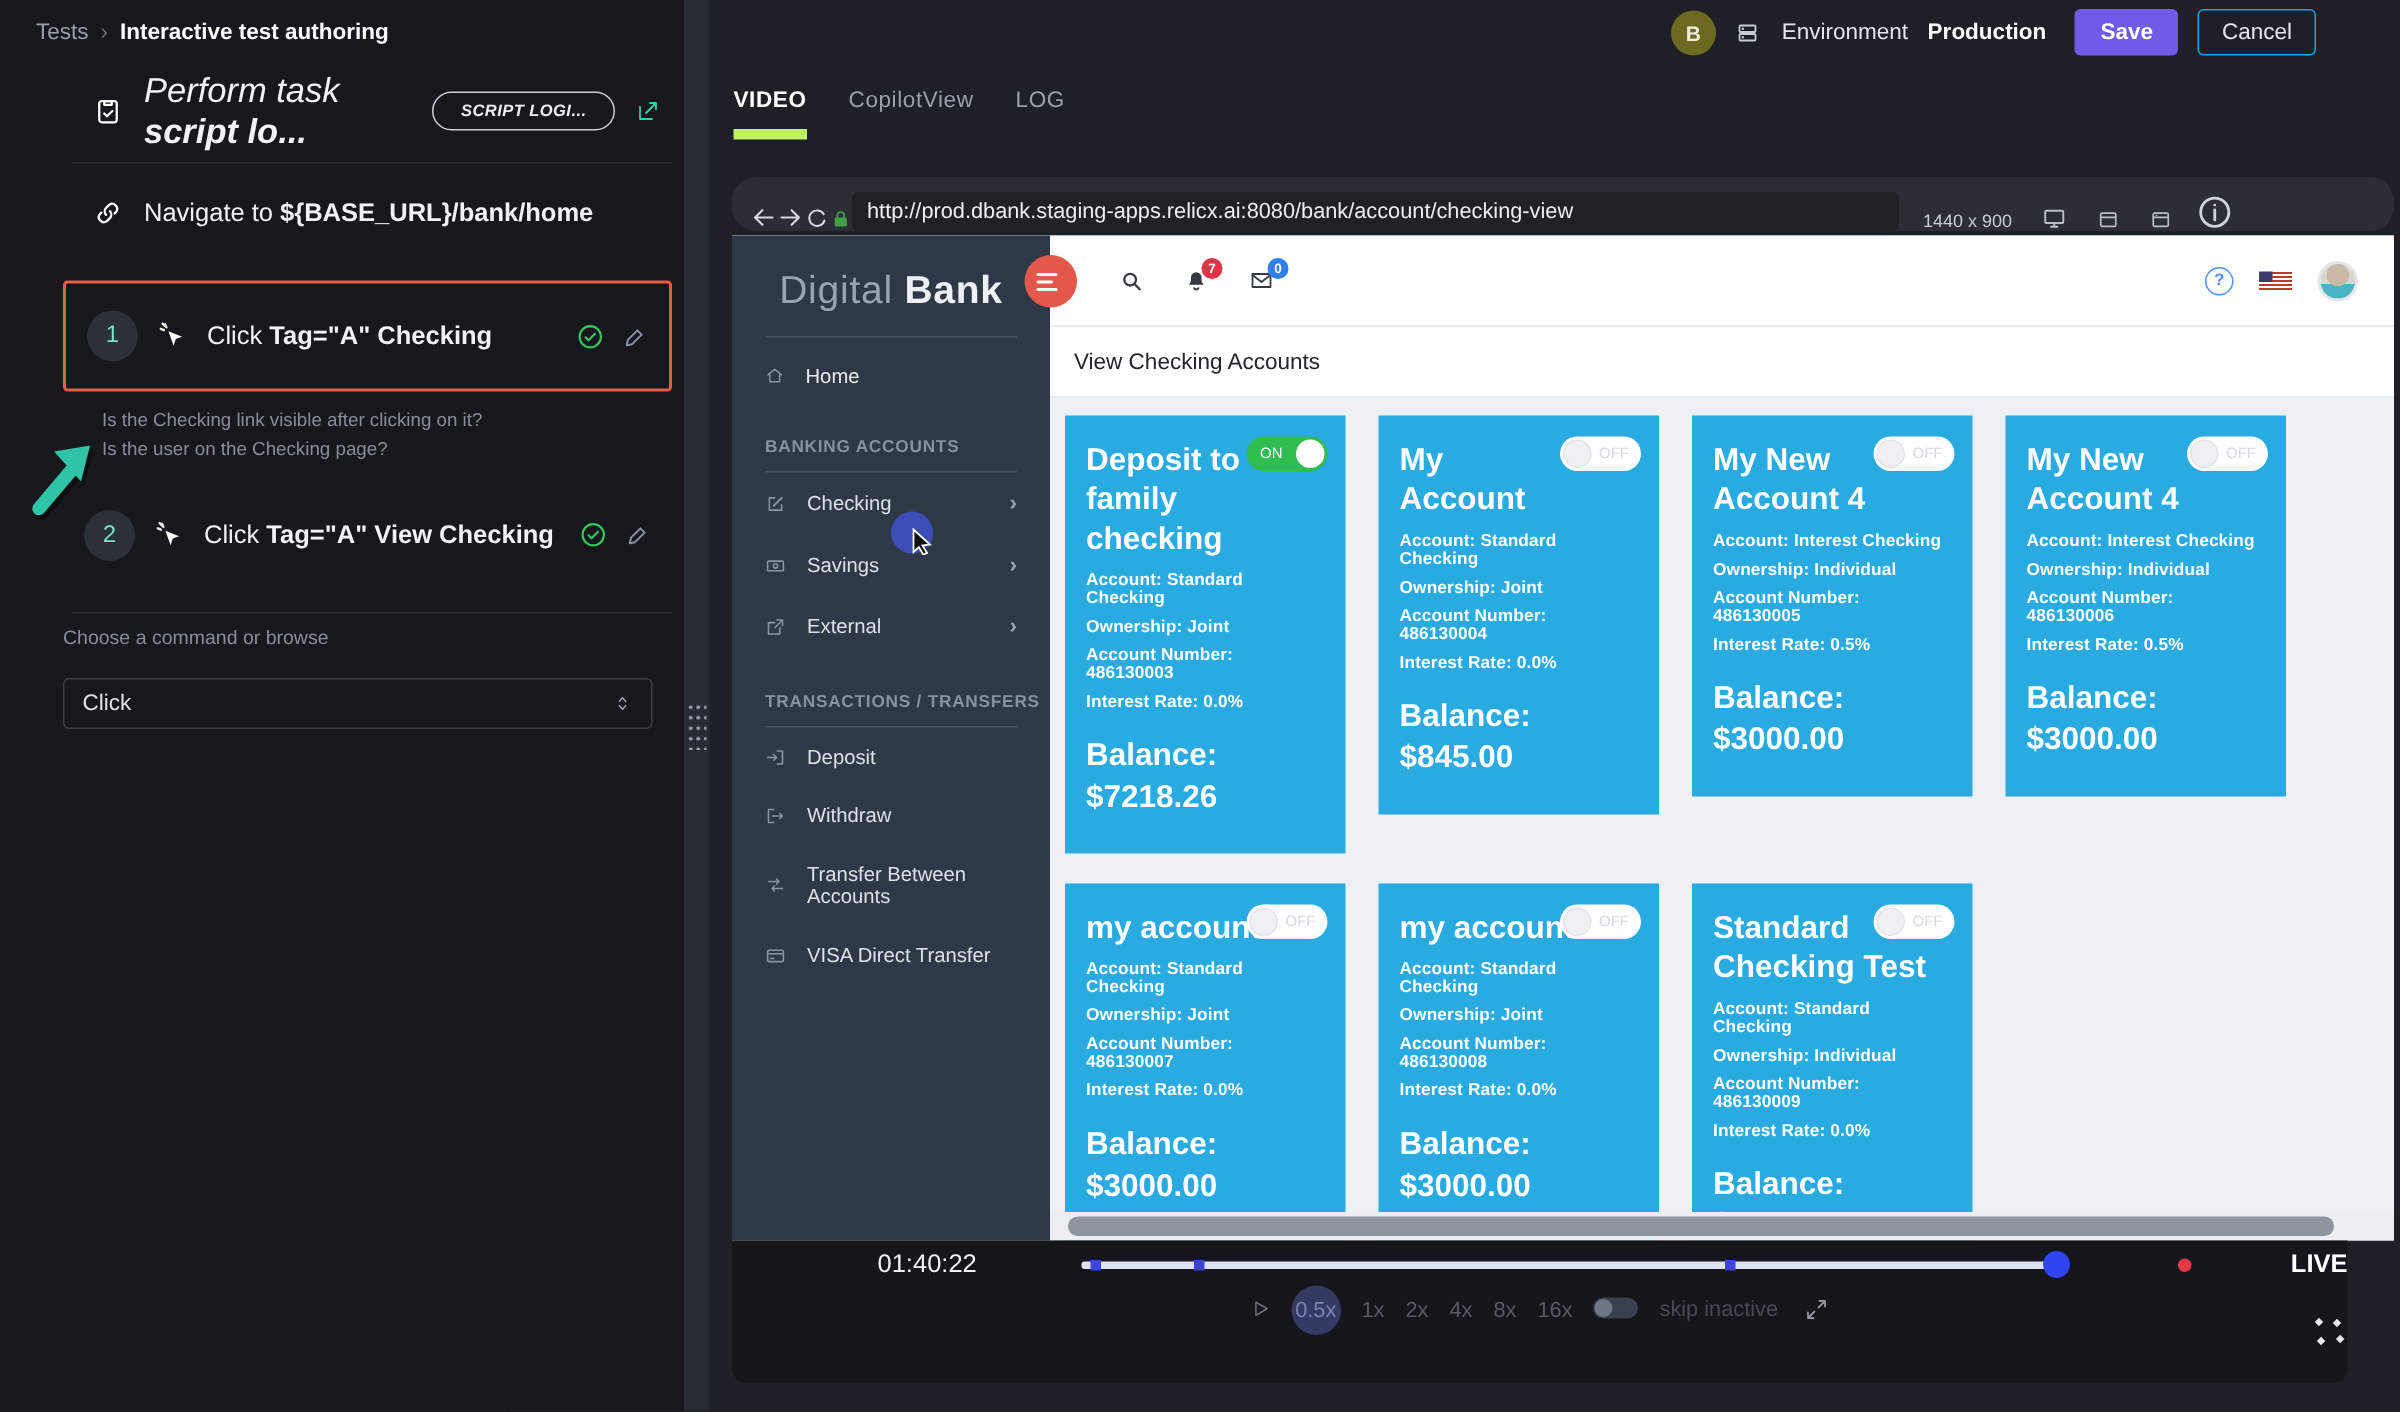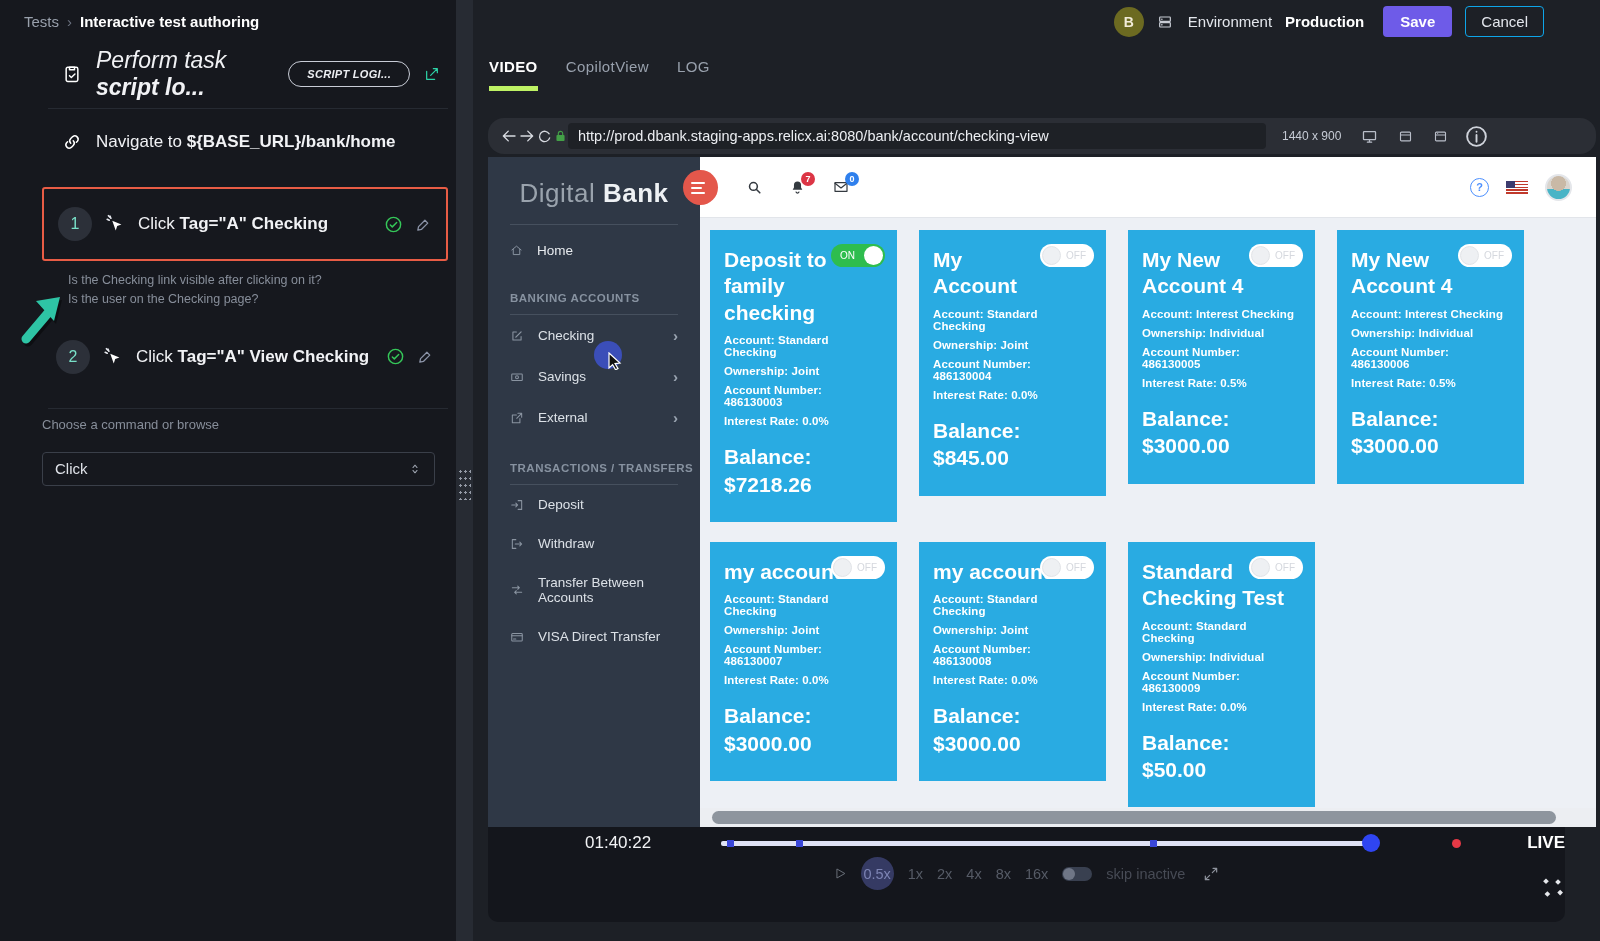--- a/index.html
+++ b/index.html
@@ -51,23 +51,23 @@
 
   .top-right { position:absolute; top:6px; right:56px; display:flex; align-items:center; gap:13px; }
   .avatar-b { width:30px; height:30px; border-radius:50%; background:#6c6a21; color:#f2ecd9; font-size:14px; font-weight:700; display:flex; align-items:center; justify-content:center; }
   .env-label { font-size:15px; color:#e3e6ec; margin-left:2px; }
   .env-value { font-size:15px; font-weight:700; color:#fff; }
   .btn-save { background:#6e5be8; color:#fff; border:none; border-radius:4px; padding:7px 17px; font-size:15px; font-weight:600; margin-left:6px; cursor:pointer; }
   .btn-cancel { background:transparent; color:#e3e6ec; border:1px solid #0ea5e9; border-radius:4px; padding:6px 15px; font-size:15px; cursor:pointer; }
 
   .tabs { position:absolute; left:16px; top:58px; display:flex; gap:28px; }
   .tab { font-size:15px; color:#98a0ac; padding-bottom:11px; letter-spacing:.4px; cursor:pointer; }
-  .tab.active { color:#fff; font-weight:700; border-bottom:5px solid #bef264; }
-
-  .browser-bar { position:absolute; left:15px; top:118px; width:1108px; height:36px; background:#2b2e35; border-radius:16px; display:flex; align-items:center; padding:0 12px; color:#d8dbe1; }
+  .tab.active { color:#fff; font-weight:700; border-bottom:7px solid #bef264; }
+
+  .browser-bar { position:absolute; left:15px; top:118px; width:1108px; height:36px; background:#2b2e35; border-radius:16px; display:flex; align-items:flex-end; padding:0 12px; color:#d8dbe1; }
   .url-field { width:698px; height:26px; background:#1e2126; border-radius:4px; color:#eceef2; font-size:14.5px; line-height:26px; padding:0 10px; white-space:nowrap; overflow:hidden; }
   .res-label { font-size:12px; color:#c7ccd6; margin-left:16px; white-space:nowrap; }
   .chrome-ic { color:#b9bec9; margin-left:20px; }
   .info-ic { color:#cfd3db; margin-left:16px; }
 
   
   .viewport { position:absolute; left:15px; top:157px; width:1108px; height:670px; background:#fff; display:flex; overflow:hidden; }
   .db-side { width:212px; background:#2f3846; flex:none; position:relative; color:#dce1e7; }
   .db-logo { margin-top:21px; text-align:center; font-size:26px; color:#9aa3ad; font-weight:300; letter-spacing:.5px; }
   .db-logo b { color:#eef1f4; font-weight:700; }
@@ -118,21 +118,21 @@
   .controls { position:absolute; left:15px; top:827px; width:1077px; height:95px; background:#14161c; border-radius:0 0 10px 10px; }
   .ctl-row1 { display:flex; align-items:center; padding-top:6px;justify-content:space-between; }
   .timestamp { margin-left:97px; font-size:17px; color:#f2f3f5; }
   .slider { position:relative; width:655px; height:18px; margin-left:12px; cursor:pointer; }
   .track { position:absolute; left:0; right:0; top:7px; height:5px; background:#dfe2f5; border-radius:2px; }
   .marker { position:absolute; top:6px; width:7px; height:7px; background:#3946d8; }
   .m1 { left:1%; } .m2 { left:11.5%; } .m3 { left:65.5%; }
   .knob { position:absolute; right:-4px; top:0; width:18px; height:18px; border-radius:50%; background:#2f45f2; }
   .live-dot { width:9px; height:9px; border-radius:50%; background:#e63946; margin-left:18px; }
   .live-label { margin-left:9px; font-size:17px; font-weight:600; color:#fff; }
-  .ctl-row2 { margin-top:12px; display:flex; align-items:center; justify-content:center; gap:14px; font-size:14.5px; color:#565b66; }
+  .ctl-row2 { margin-top:12px; display:flex; justify-content:center; gap:14px; font-size:14.5px; color:#565b66; }
   .speeds { display:flex; align-items:center; gap:14px; }
   .speed { cursor:pointer; }
   .speed.active { background:#353a63; color:#7d84b4; border-radius:50%; width:33px; height:33px; display:flex; align-items:center; justify-content:center; margin:-8px 0; }
   .play-ic { color:#6a7079; cursor:pointer; }
   .skip-toggle { width:30px; height:14px; border-radius:7px; background:#394050; position:relative; cursor:pointer; }
   .skip-toggle .kn { position:absolute; left:1px; top:1px; width:12px; height:12px; border-radius:50%; background:#6f7686; }
   .skip-label { color:#474b55; }
   .expand-ic { color:#8e939d; margin-left:4px; cursor:pointer; }
 
   .sparkle { position:absolute; left:1556px; top:880px; width:4px; height:4px; background:#e6e8ec; transform:rotate(45deg);
@@ -438,20 +438,21 @@
               <path d="M3 6.5l9 7 9-7"></path>
             </svg>
           <span class="badge blue">0</span>
         </span>
         <div class="tb-right">
           <span class="help-ic">?</span>
           <span class="flag"></span>
           <span class="user-photo"></span>
         </div>
       </div>
+      <div class="db-title">View Checking Accounts</div>
       <div class="cards-wrap">
         <div class="cards-grid">
 
             <div class="account-card">
               <div class="card-toggle on">
                 <span class="tlabel">ON</span>
                 <span class="knob"></span>
               </div>
               <div class="card-title">Deposit to
 family

